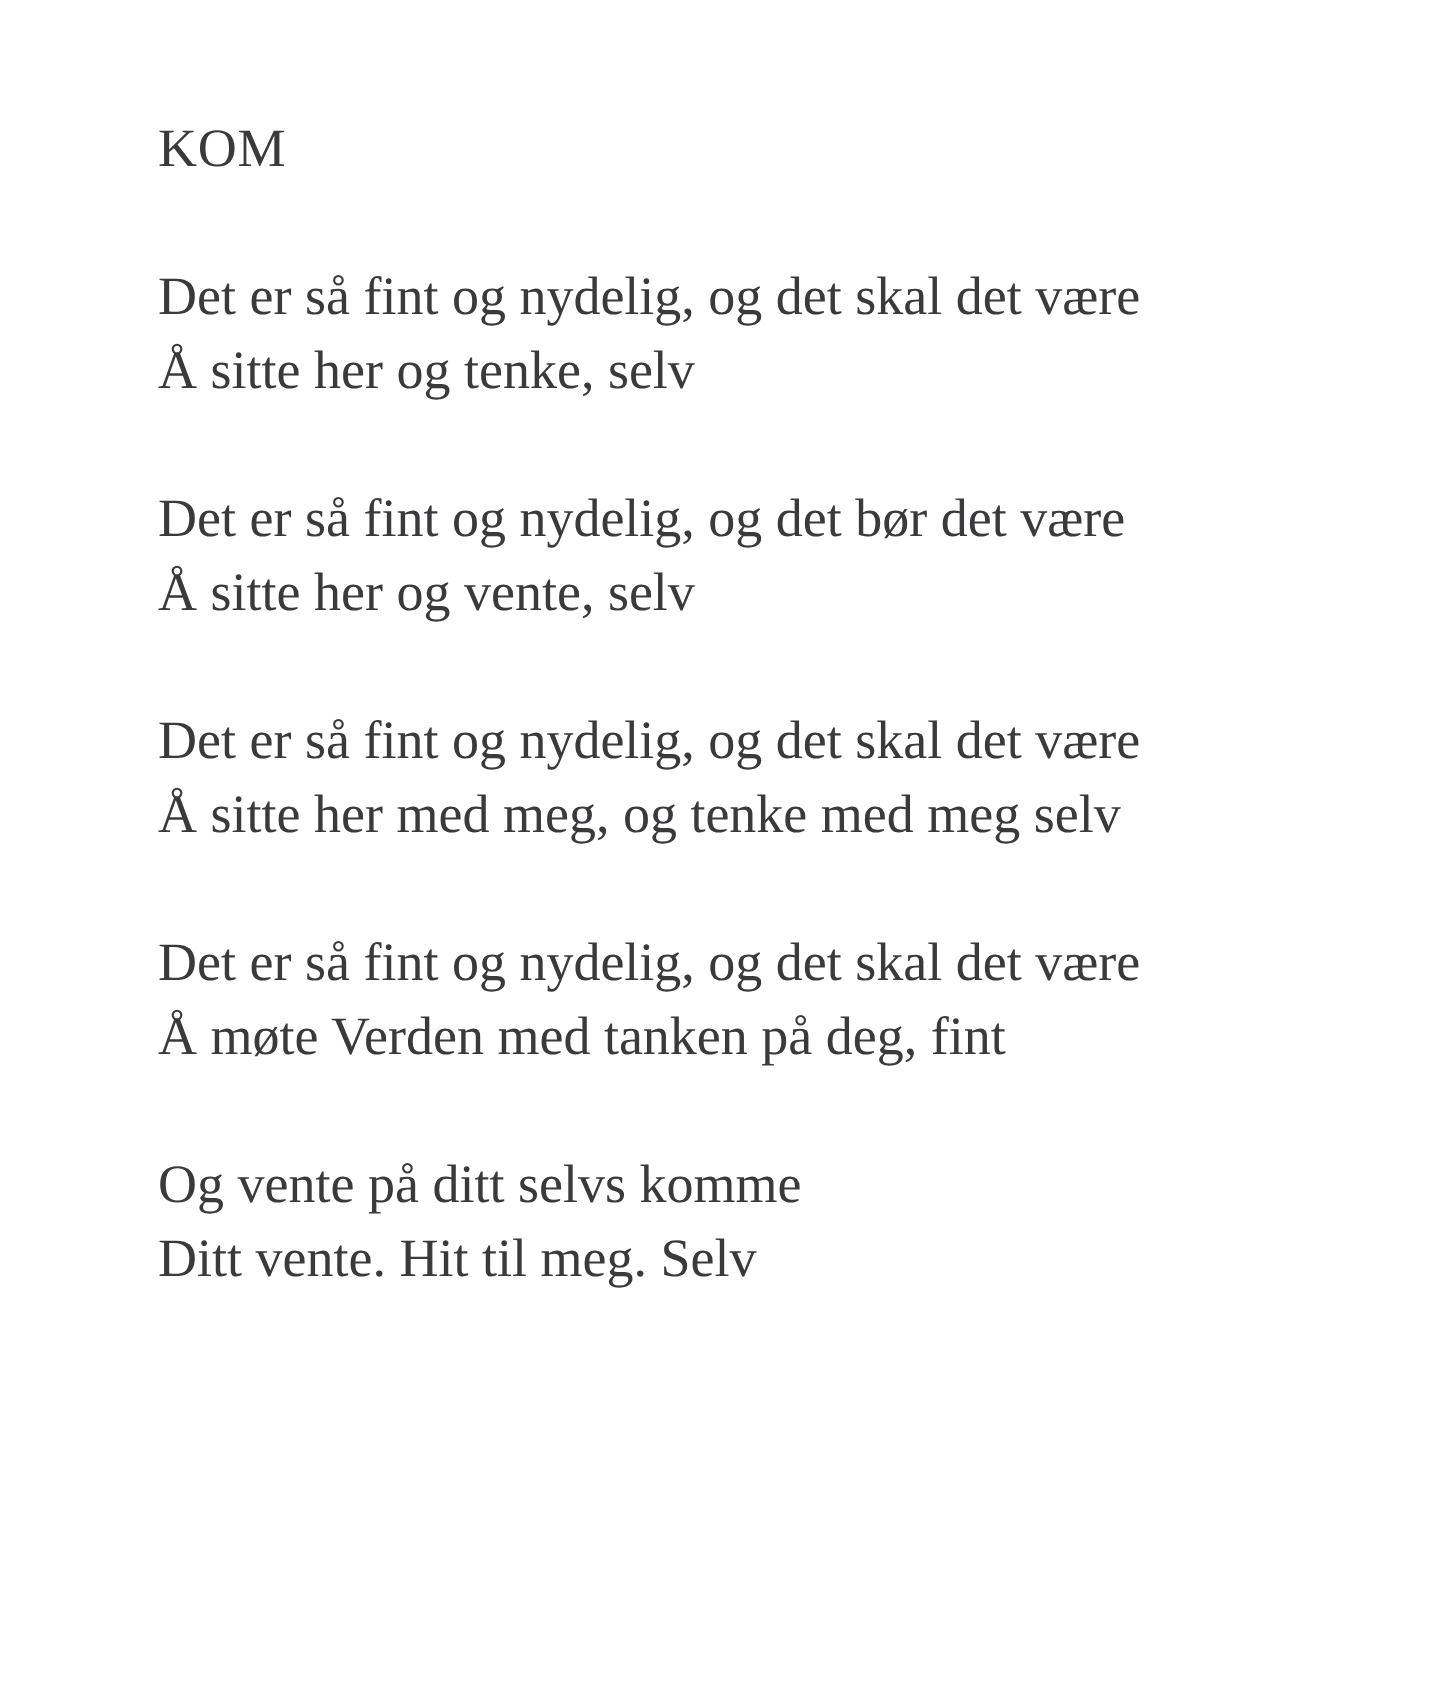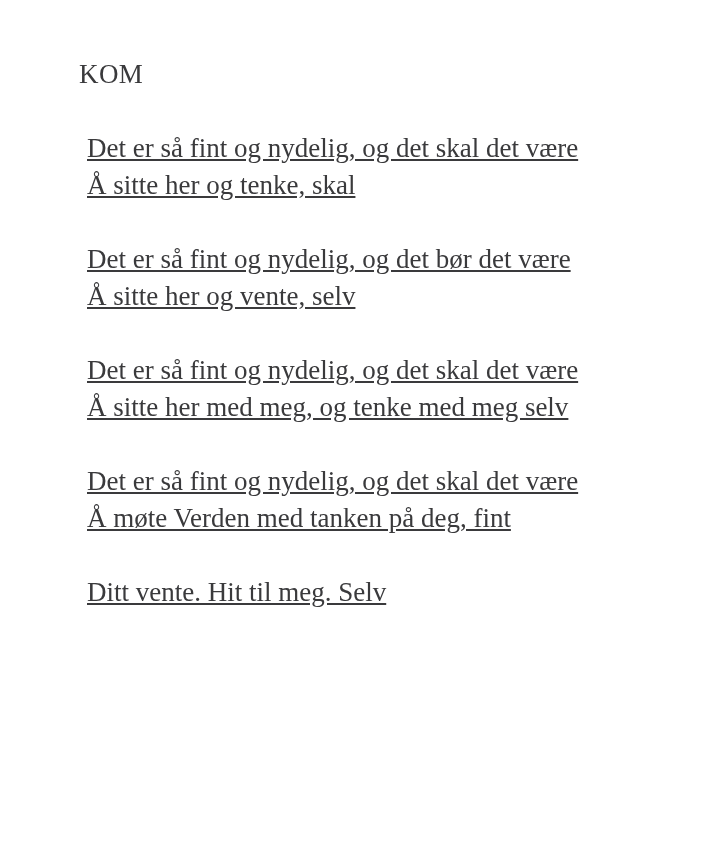--- a/index.html
+++ b/index.html
@@ -32,24 +32,23 @@
     line-height: 37px;
     font-weight: 400;
     letter-spacing: 0.4px;
     margin: 0;
     padding: 0;
     color: #3a3a3c;
     white-space: pre;
   }
 
   .stanza-list {
-    margin: 8px;
+    margin: 0;
     padding: 0;
     list-style: none;
-    text-decoration: underline;
   }
 
   .stanza {
     margin: 0 0 37px 0;
     padding: 0;
   }
 
   .stanza:last-child {
     margin-bottom: 0;
   }
@@ -84,38 +83,39 @@
 <div class="page">
 
   <div class="title-block">
     <h1 class="poem-title">KOM</h1>
   </div>
 
   <div class="stanza-list">
 
     <div class="stanza">
       <p class="poem-line">Det er så fint og nydelig, og det skal det være</p>
-      <p class="poem-line">Å sitte her og tenke, skal</p>
+      <p class="poem-line">Å sitte her og tenke, selv</p>
     </div>
 
     <div class="stanza">
       <p class="poem-line">Det er så fint og nydelig, og det bør det være</p>
       <p class="poem-line">Å sitte her og vente, selv</p>
     </div>
 
     <div class="stanza">
       <p class="poem-line">Det er så fint og nydelig, og det skal det være</p>
       <p class="poem-line">Å sitte her med meg, og tenke med meg selv</p>
     </div>
 
     <div class="stanza">
       <p class="poem-line">Det er så fint og nydelig, og det skal det være</p>
       <p class="poem-line">Å møte Verden med tanken på deg, fint</p>
     </div>
 
     <div class="stanza">
+      <p class="poem-line">Og vente på ditt selvs komme</p>
       <p class="poem-line">Ditt vente. Hit til meg. Selv</p>
     </div>
 
 
   </div>
 
 </div>
 
 </body></html>

